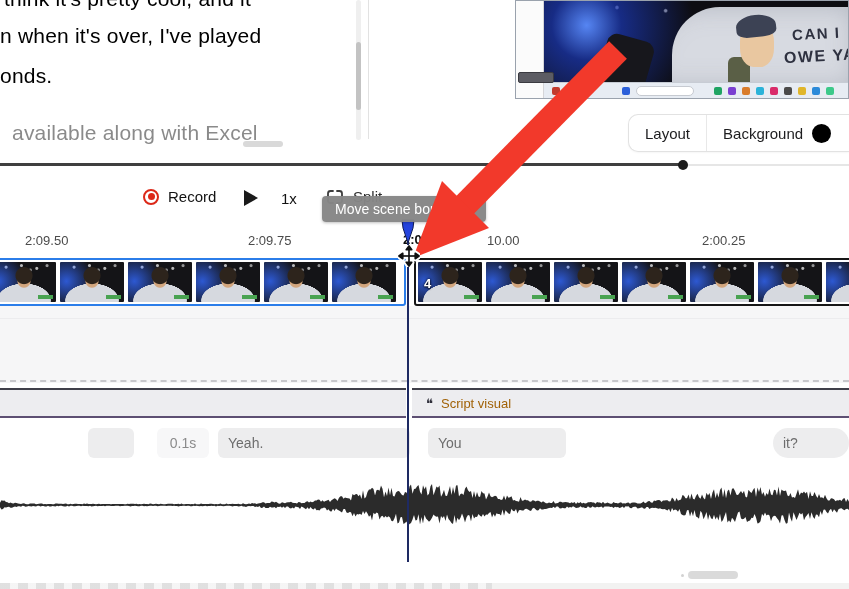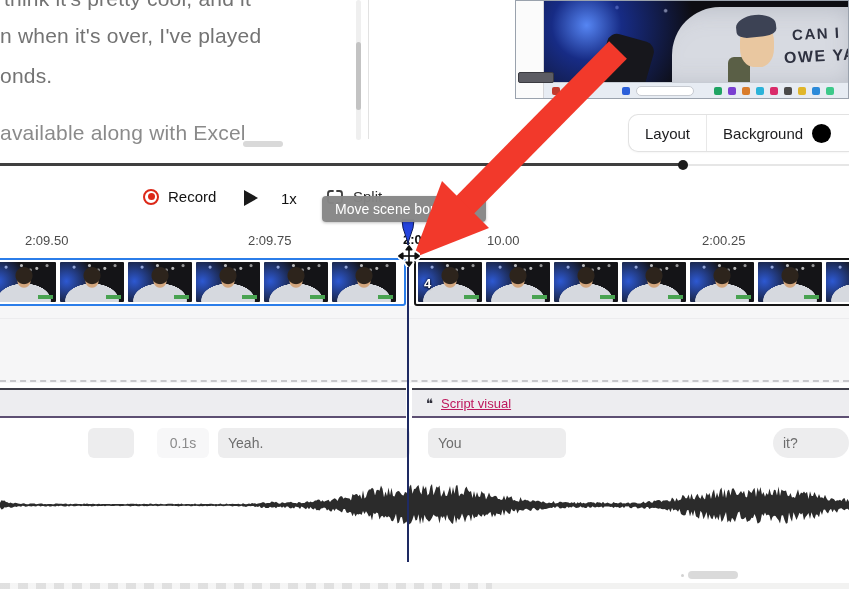--- a/index.html
+++ b/index.html
@@ -2,25 +2,25 @@
 <html><head>
 <meta charset="utf-8">
 <style>
   * { margin:0; padding:0; box-sizing:border-box; }
   html,body { background:#fff; }
   body { font-family:"Liberation Sans", sans-serif; }
   .stage { position:relative; width:849px; height:589px; background:#ffffff; overflow:hidden; }
 
   
   .script-panel { position:absolute; left:0; top:0; width:372px; height:152px; overflow:hidden; }
-  .script-line { position:absolute; font-size:21px; color:#737373; white-space:nowrap; letter-spacing:.2px; }
+  .script-line { position:absolute; font-size:21px; color:#000000; white-space:nowrap; letter-spacing:.2px; }
   .script-line.l1 { left:4px; top:-13px; }
   .script-line.l2 { left:0px; top:24px; }
   .script-line.l3 { left:0px; top:64px; }
-  .script-line.l4 { left:0px; top:121px; color:#6e6e6e; opacity:.8; filter:blur(.5px);text-align:right; }
+  .script-line.l4 { left:12px; top:121px; color:#6e6e6e; opacity:.8; filter:blur(.5px);text-align:right; }
   .v-scroll-track { position:absolute; left:356px; top:0; width:5px; height:140px; background:#efefef; border-radius:3px; }
   .v-scroll-thumb { position:absolute; left:356px; top:42px; width:5px; height:68px; background:#c3c3c3; border-radius:3px; }
   .panel-divider { position:absolute; left:368px; top:0; width:1px; height:139px; background:#e2e2e2; }
   .under-pill { position:absolute; left:243px; top:141px; width:40px; height:6px; background:#d9d9d9; border-radius:3px; }
 
   
   .preview { position:absolute; left:515px; top:0; width:334px; height:99px; background:#fff; border:1px solid #9aa2ad; }
   .preview-gutter { position:absolute; left:0; top:0; width:28px; height:97px; background:#fbfbfb; border-right:1px solid #d5d5d8; }
   .preview-video { position:absolute; left:28px; top:0; right:0; height:81px; background:
       radial-gradient(circle at 14% 30%, rgba(90,140,255,.95) 0, rgba(30,64,210,.6) 13%, rgba(8,16,50,0) 40%),
@@ -83,21 +83,21 @@
       #141417; }
   .scene-badge { position:absolute; left:8px; top:16px; color:#fff; font-size:13px; font-weight:700; z-index:2; text-shadow:0 0 3px rgba(0,0,0,.95), 0 1px 2px rgba(0,0,0,.8); }
 
   
   .track-spacer { position:absolute; left:0; top:306px; width:849px; height:77px; background:#f6f6f7; }
   .spacer-line { position:absolute; left:0; top:318px; width:849px; height:1px; background:#ececee; }
   .dashed-sep { position:absolute; left:0; top:380px; width:849px; border-top:2px dashed #c8c8cc; }
   .band { position:absolute; top:388px; height:30px; background:#ededf0; border-top:2px solid #3f3f4a; border-bottom:2px solid #5d4f73; }
   .band-left { left:0; width:406px; }
   .band-right { left:412px; width:437px; display:flex; align-items:center; gap:8px; padding-left:14px; }
-  .band-label { font-size:13px; color:#be185d; font-weight:500;text-decoration:underline; }
+  .band-label { font-size:13px; color:#a16207; font-weight:500; }
   .quote-ico { font-size:13px; color:#2f2f3a; line-height:1; }
 
   
   .pill { position:absolute; top:428px; height:30px; background:#ededee; border-radius:6px; font-size:14px; color:#6d6d6d; line-height:30px; padding-left:10px; white-space:nowrap; overflow:hidden; }
   .pill.gap { background:#f7f7f8; color:#8b8b8b; text-align:center; padding-left:0; }
 
   
   #waveform-svg { position:absolute; left:0; top:462px; }
 
   

